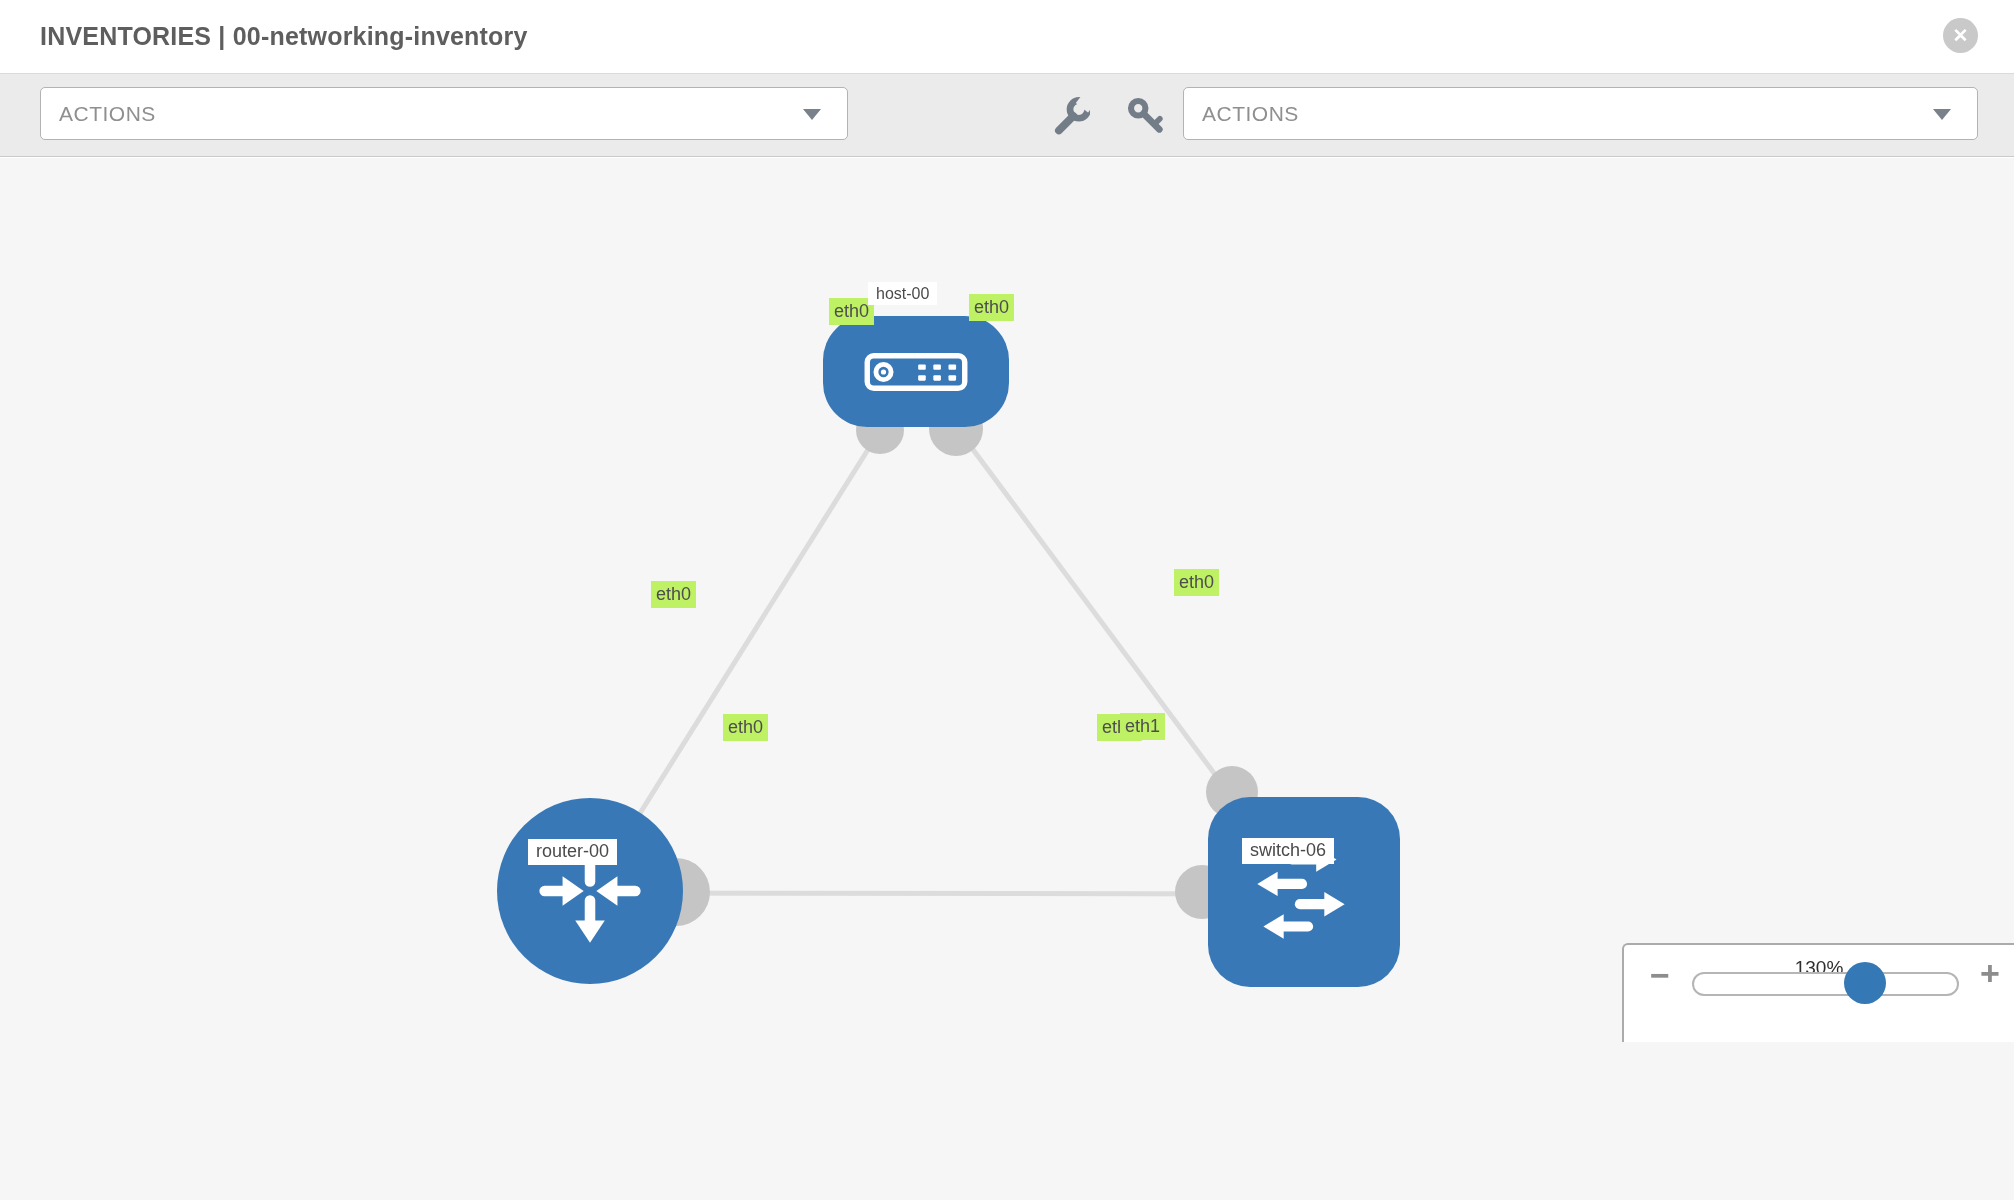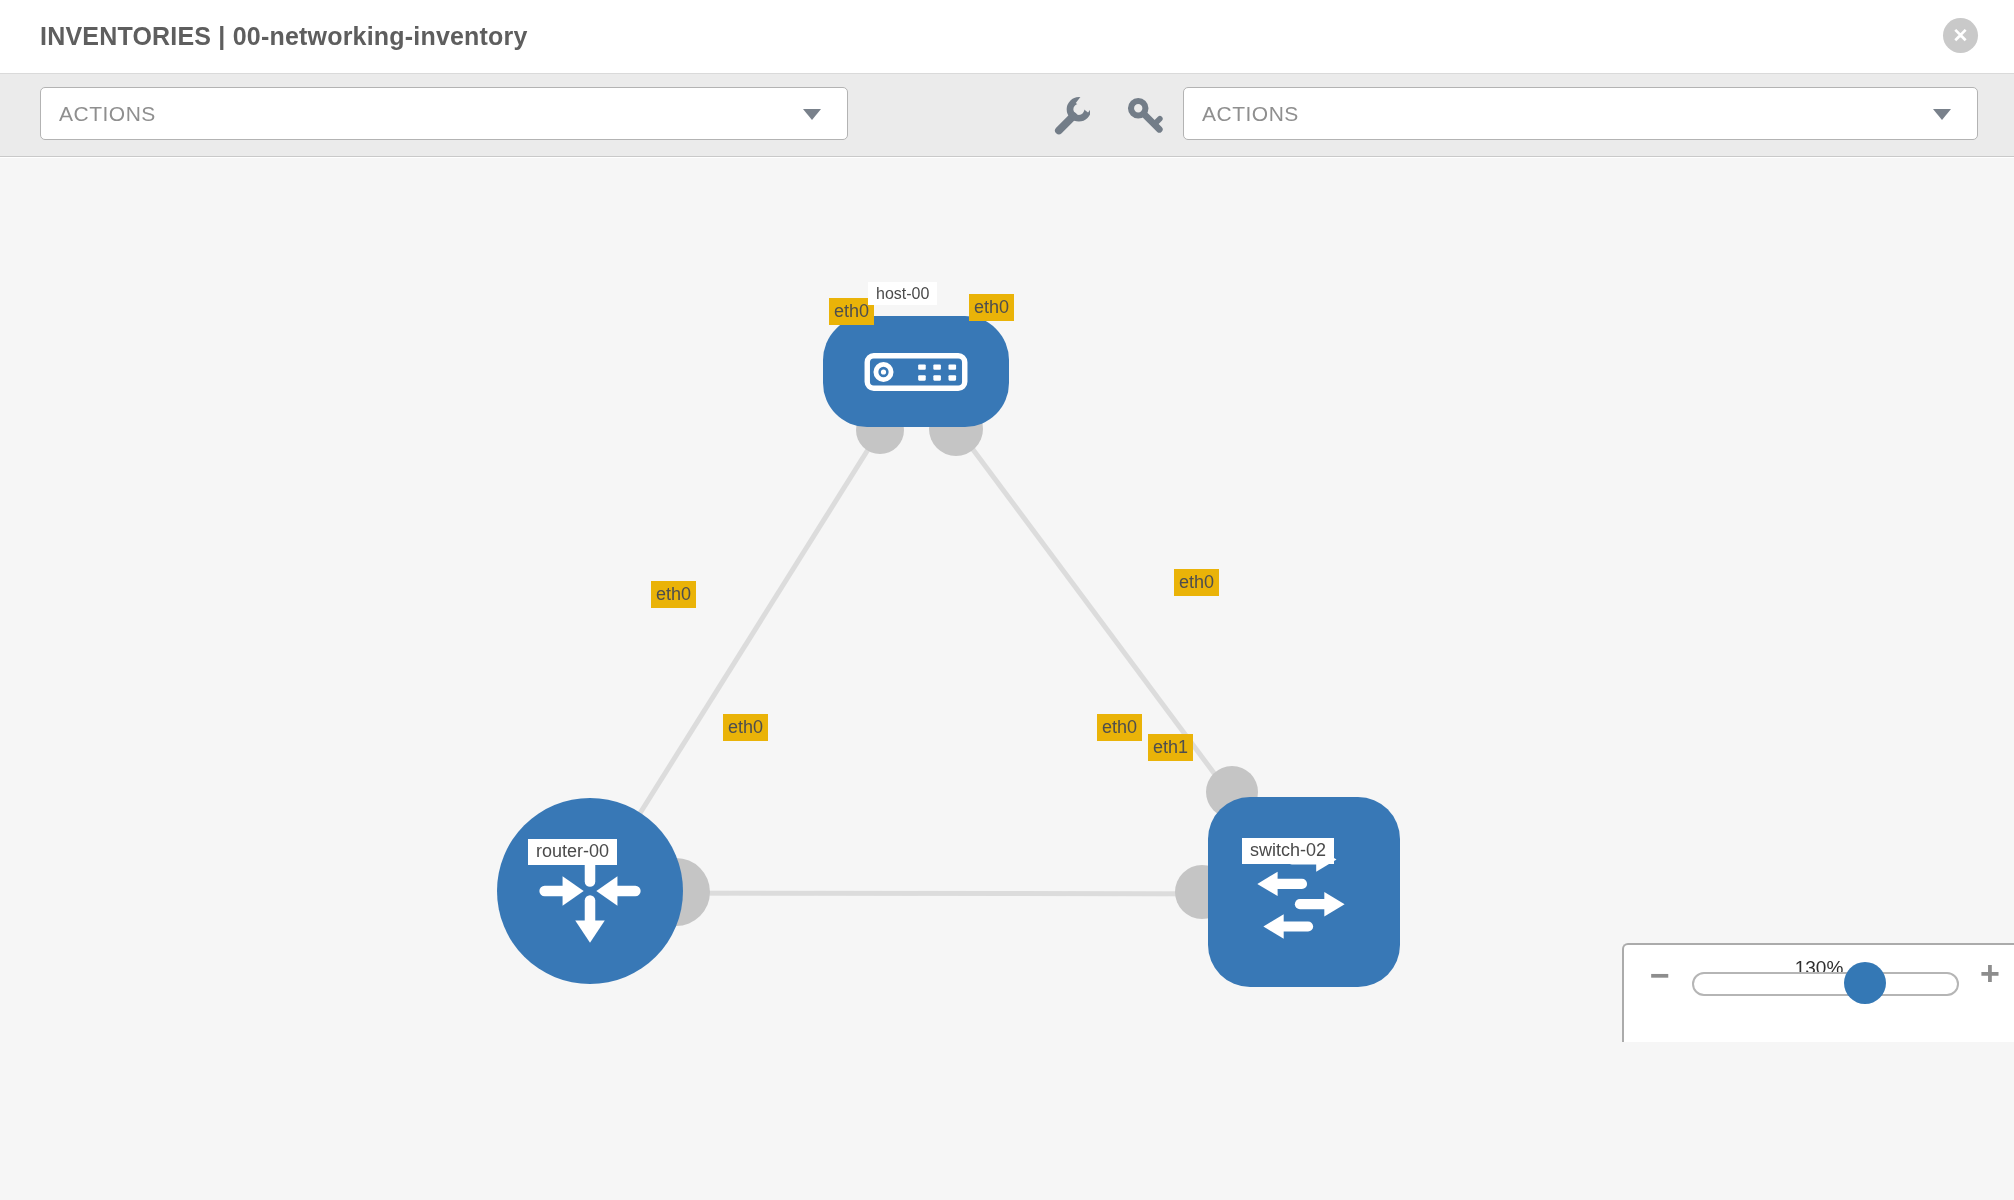--- a/index.html
+++ b/index.html
@@ -31,36 +31,36 @@
 
   
   .canvas { position:absolute; left:0; top:158px; width:2014px; height:1042px; background:#f6f6f6; }
   .links-svg { position:absolute; left:0; top:0; width:2014px; height:1042px; }
 
   .node { position:absolute; background:#3878b6; display:flex; align-items:center; justify-content:center; cursor:pointer; }
   .node-host   { left:823px; top:158px; width:186px; height:111px; border-radius:44px; }
   .node-router { left:497px; top:640px; width:186px; height:186px; border-radius:50%; }
   .node-switch { left:1208px; top:639px; width:192px; height:190px; border-radius:42px; }
 
-  .chip { position:absolute; background:#eab308; color:#4e4e4e; font-size:18px; line-height:1.25;
+  .chip { position:absolute; background:#bef264; color:#4e4e4e; font-size:18px; line-height:1.25;
           padding:2px 5px; white-space:nowrap; z-index:6; }
   .chip-front { z-index:7; }
   .node-label { position:absolute; background:#ffffff; color:#4a4a4a; font-size:18px; line-height:1.2;
                 padding:2px 8px; white-space:nowrap; z-index:8; }
   .host-label   { left:868px; top:282px; font-size:16px; }
   .router-label { left:528px; top:839px; }
   .switch-label { left:1242px; top:838px; }
 
   .if-host-left    { left:829px; top:298px; }
   .if-host-right   { left:969px; top:294px; }
   .if-mid-left     { left:651px; top:581px; }
   .if-switch-top   { left:1174px; top:569px; }
   .if-router-side  { left:723px; top:714px; }
   .if-switch-back  { left:1097px; top:714px; }
-  .if-switch-front { left:1120px; top:734px;margin-left:28px; }
+  .if-switch-front { left:1120px; top:713px; }
 
   
   .zoom-panel { position:absolute; left:1622px; top:943px; width:392px; height:99px; background:#ffffff;
                 border-left:2px solid #ababab; border-top:2px solid #ababab; border-top-left-radius:6px; }
   .zoom-value { width:100%; text-align:center; margin-top:12px; font-size:19px; color:#2e2e2e; }
   .zoom-minus, .zoom-plus { position:absolute; color:#8d8d8d; font-size:34px; font-weight:bold;
                             line-height:1; cursor:pointer; }
   .zoom-minus { left:26px; top:13px; }
   .zoom-plus  { left:356px; top:11px; }
   .zoom-track { position:absolute; left:68px; top:27px; width:267px; height:24px; background:#ffffff;
@@ -160,21 +160,21 @@
           <polygon points="104,76 84,64 84,88" stroke="none"></polygon>
           <line x1="68" y1="98" x2="40" y2="98"></line>
           <polygon points="24,98 44,86 44,110" stroke="none"></polygon>
         </g>
       </svg>
     </div>
   </div>
 
   <div class="node-label host-label">host-00</div>
   <div class="node-label router-label">router-00</div>
-  <div class="node-label switch-label">switch-02</div>
+  <div class="node-label switch-label">switch-06</div>
 
   <div class="chip if-host-left">eth0</div>
   <div class="chip if-host-right">eth0</div>
   <div class="chip if-mid-left">eth0</div>
   <div class="chip if-switch-top">eth0</div>
   <div class="chip if-router-side">eth0</div>
   <div class="chip if-switch-back">eth0</div>
   <div class="chip chip-front if-switch-front">eth1</div>
 
   <div class="zoom-panel">

